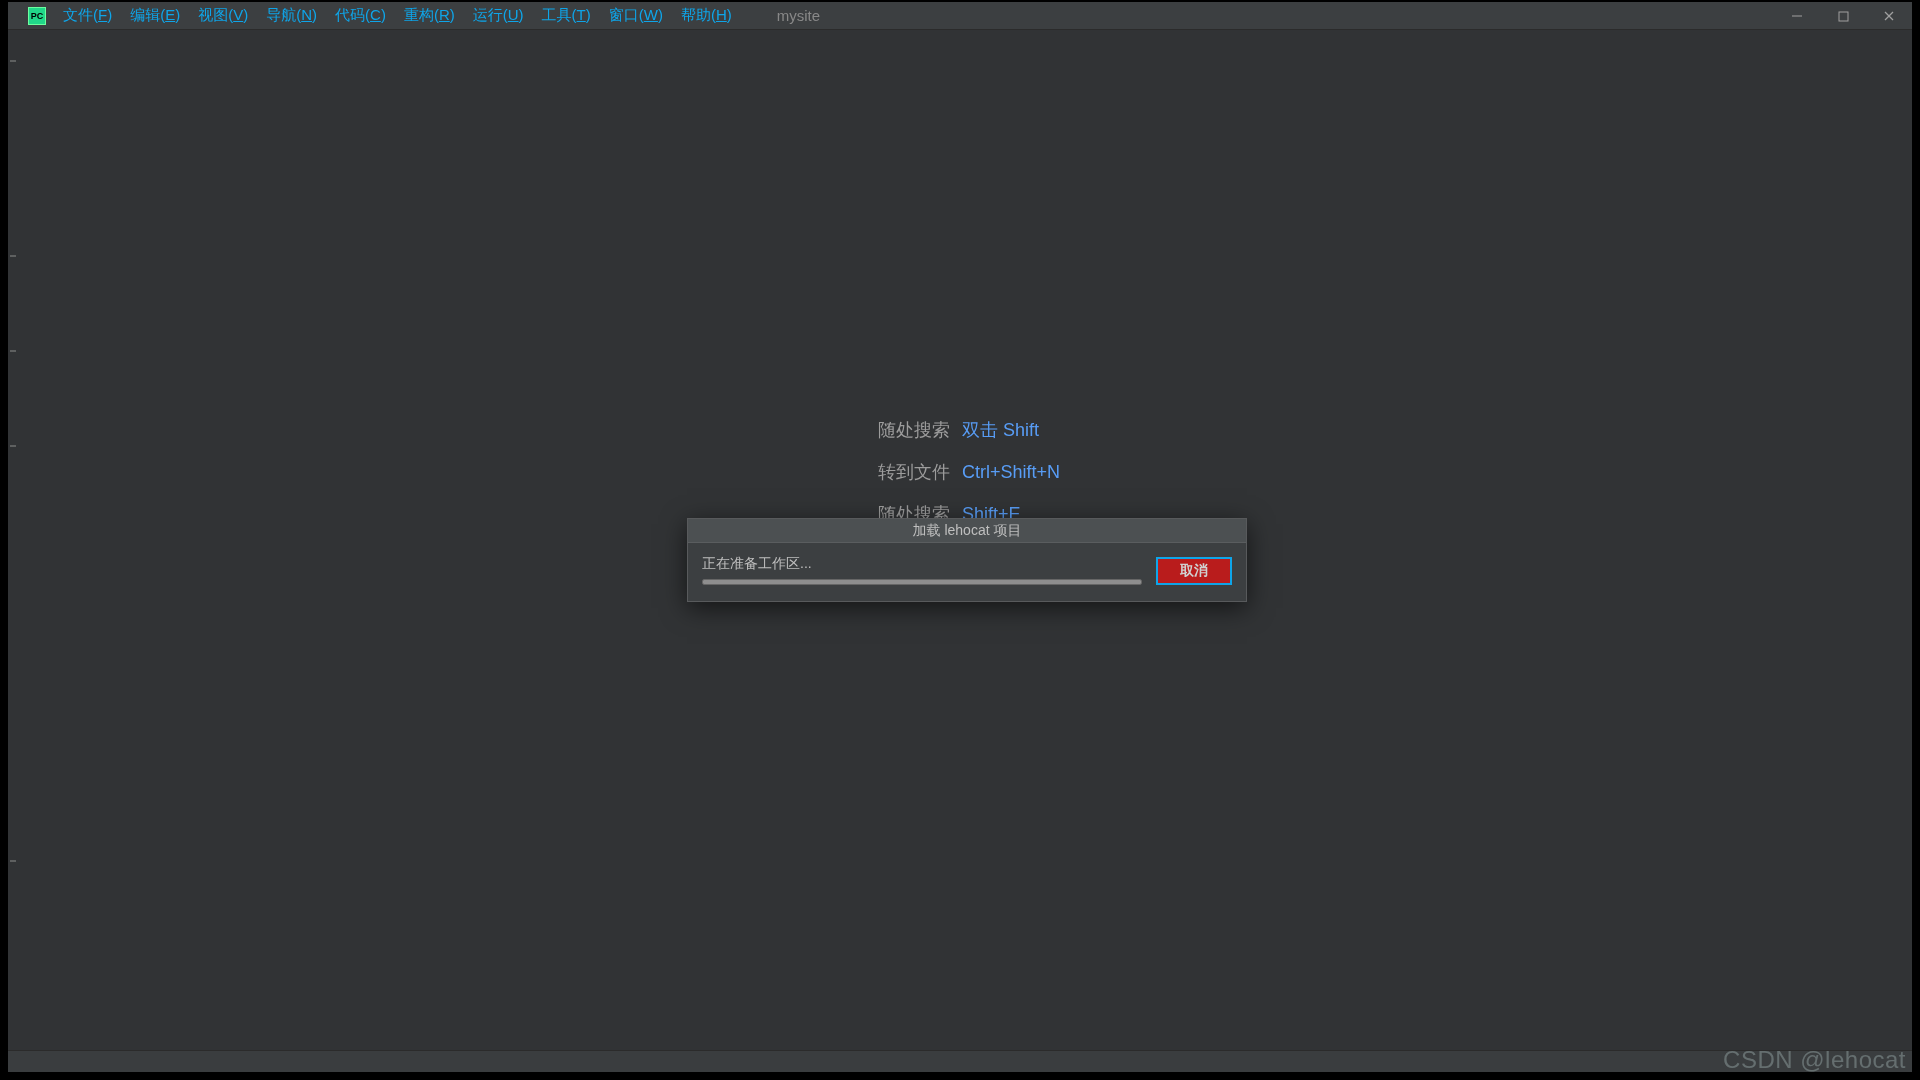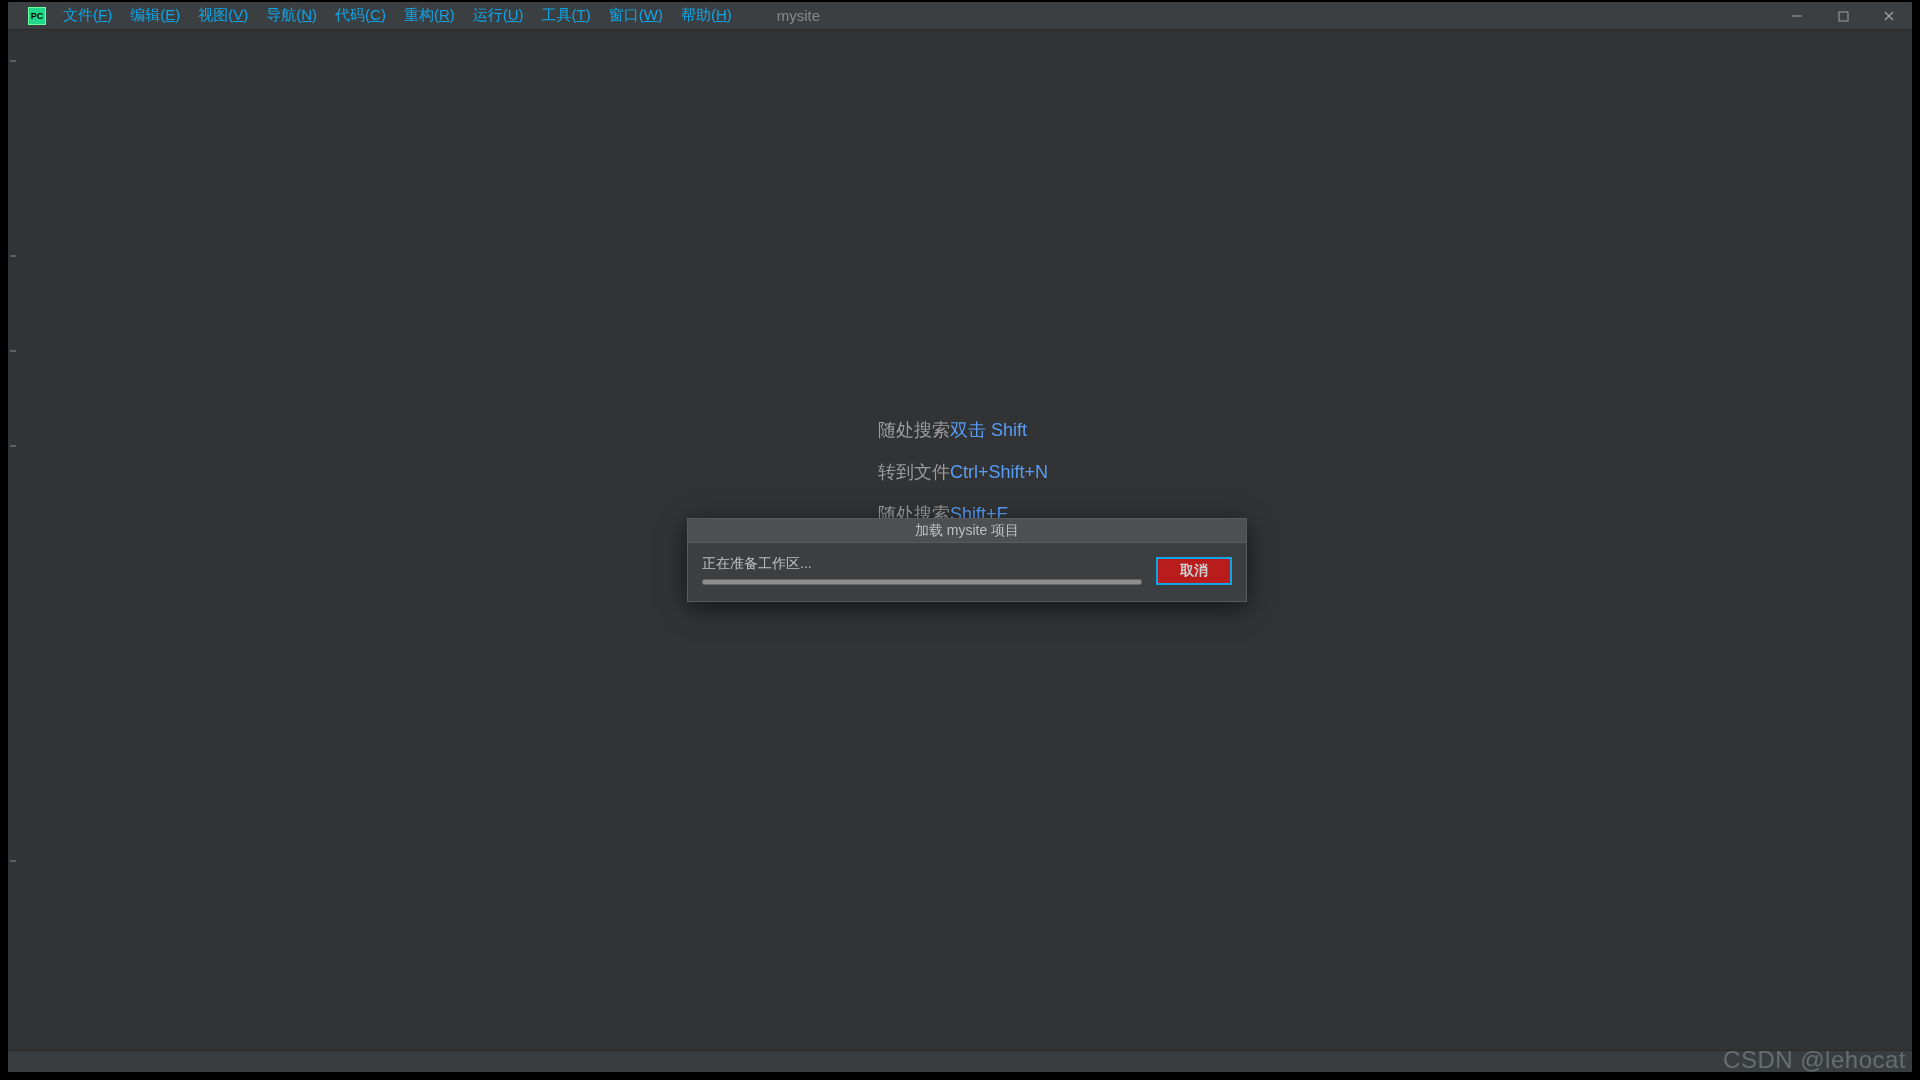--- a/index.html
+++ b/index.html
@@ -104,20 +104,21 @@
       position: absolute;
       left: 870px;
       top: 388px;
       display: flex;
       flex-direction: column;
       gap: 18px;
     }
     .hint-row {
       display: flex;
       align-items: baseline;
+      gap: 12px;
       font-size: 18px;
     }
     .hint-label { color: #9c9c9c; }
     .hint-shortcut { color: #589df6; }
 
     
     .dialog {
       position: absolute;
       left: 679px;
       top: 488px;
@@ -248,21 +249,21 @@
           <span class="hint-label">转到文件</span>
           <span class="hint-shortcut">Ctrl+Shift+N</span>
         </div>
         <div class="hint-row">
           <span class="hint-label">随处搜索</span>
           <span class="hint-shortcut">Shift+E</span>
         </div>
       </div>
 
     <div class="dialog">
-      <div class="dialog-title">加载 mysite 项目</div>
+      <div class="dialog-title">加载 lehocat 项目</div>
       <div class="dialog-body">
         <div class="progress-wrap">
           <div class="progress-text">正在准备工作区...</div>
           <div class="progress-bar">
             <div class="progress-fill"></div>
           </div>
         </div>
         <button class="cancel-btn">取消</button>
       </div>
     </div>

